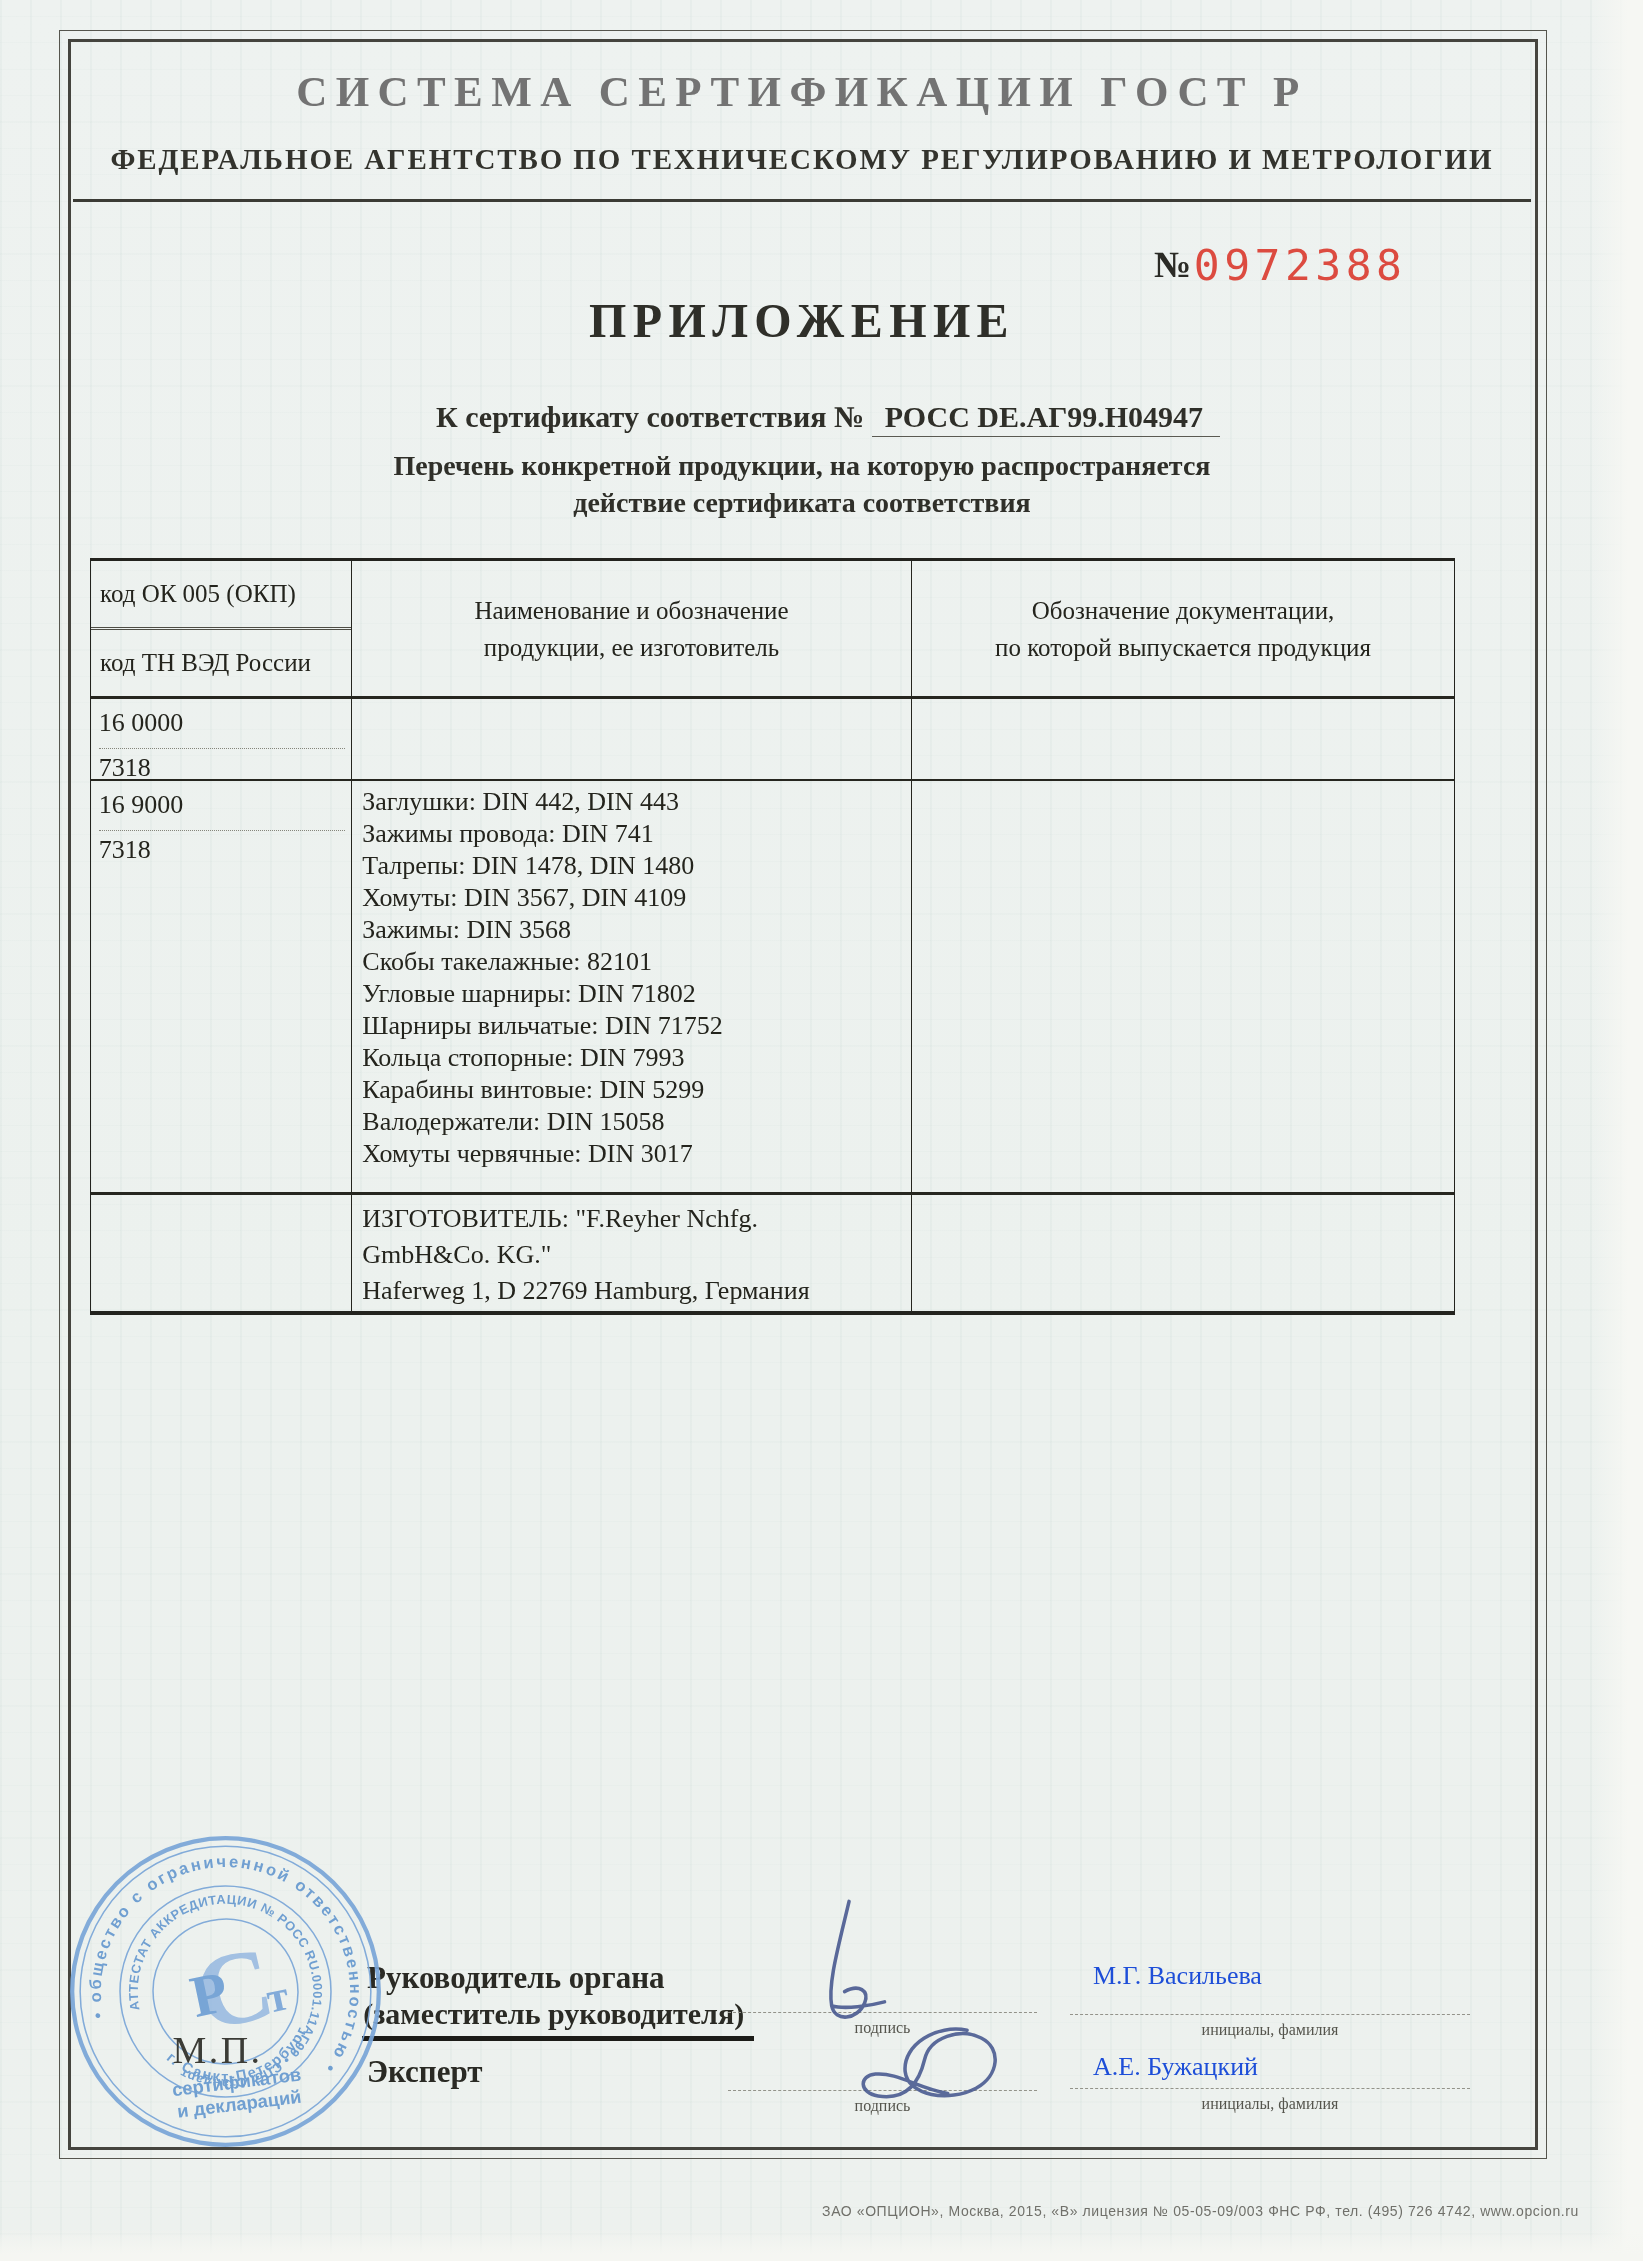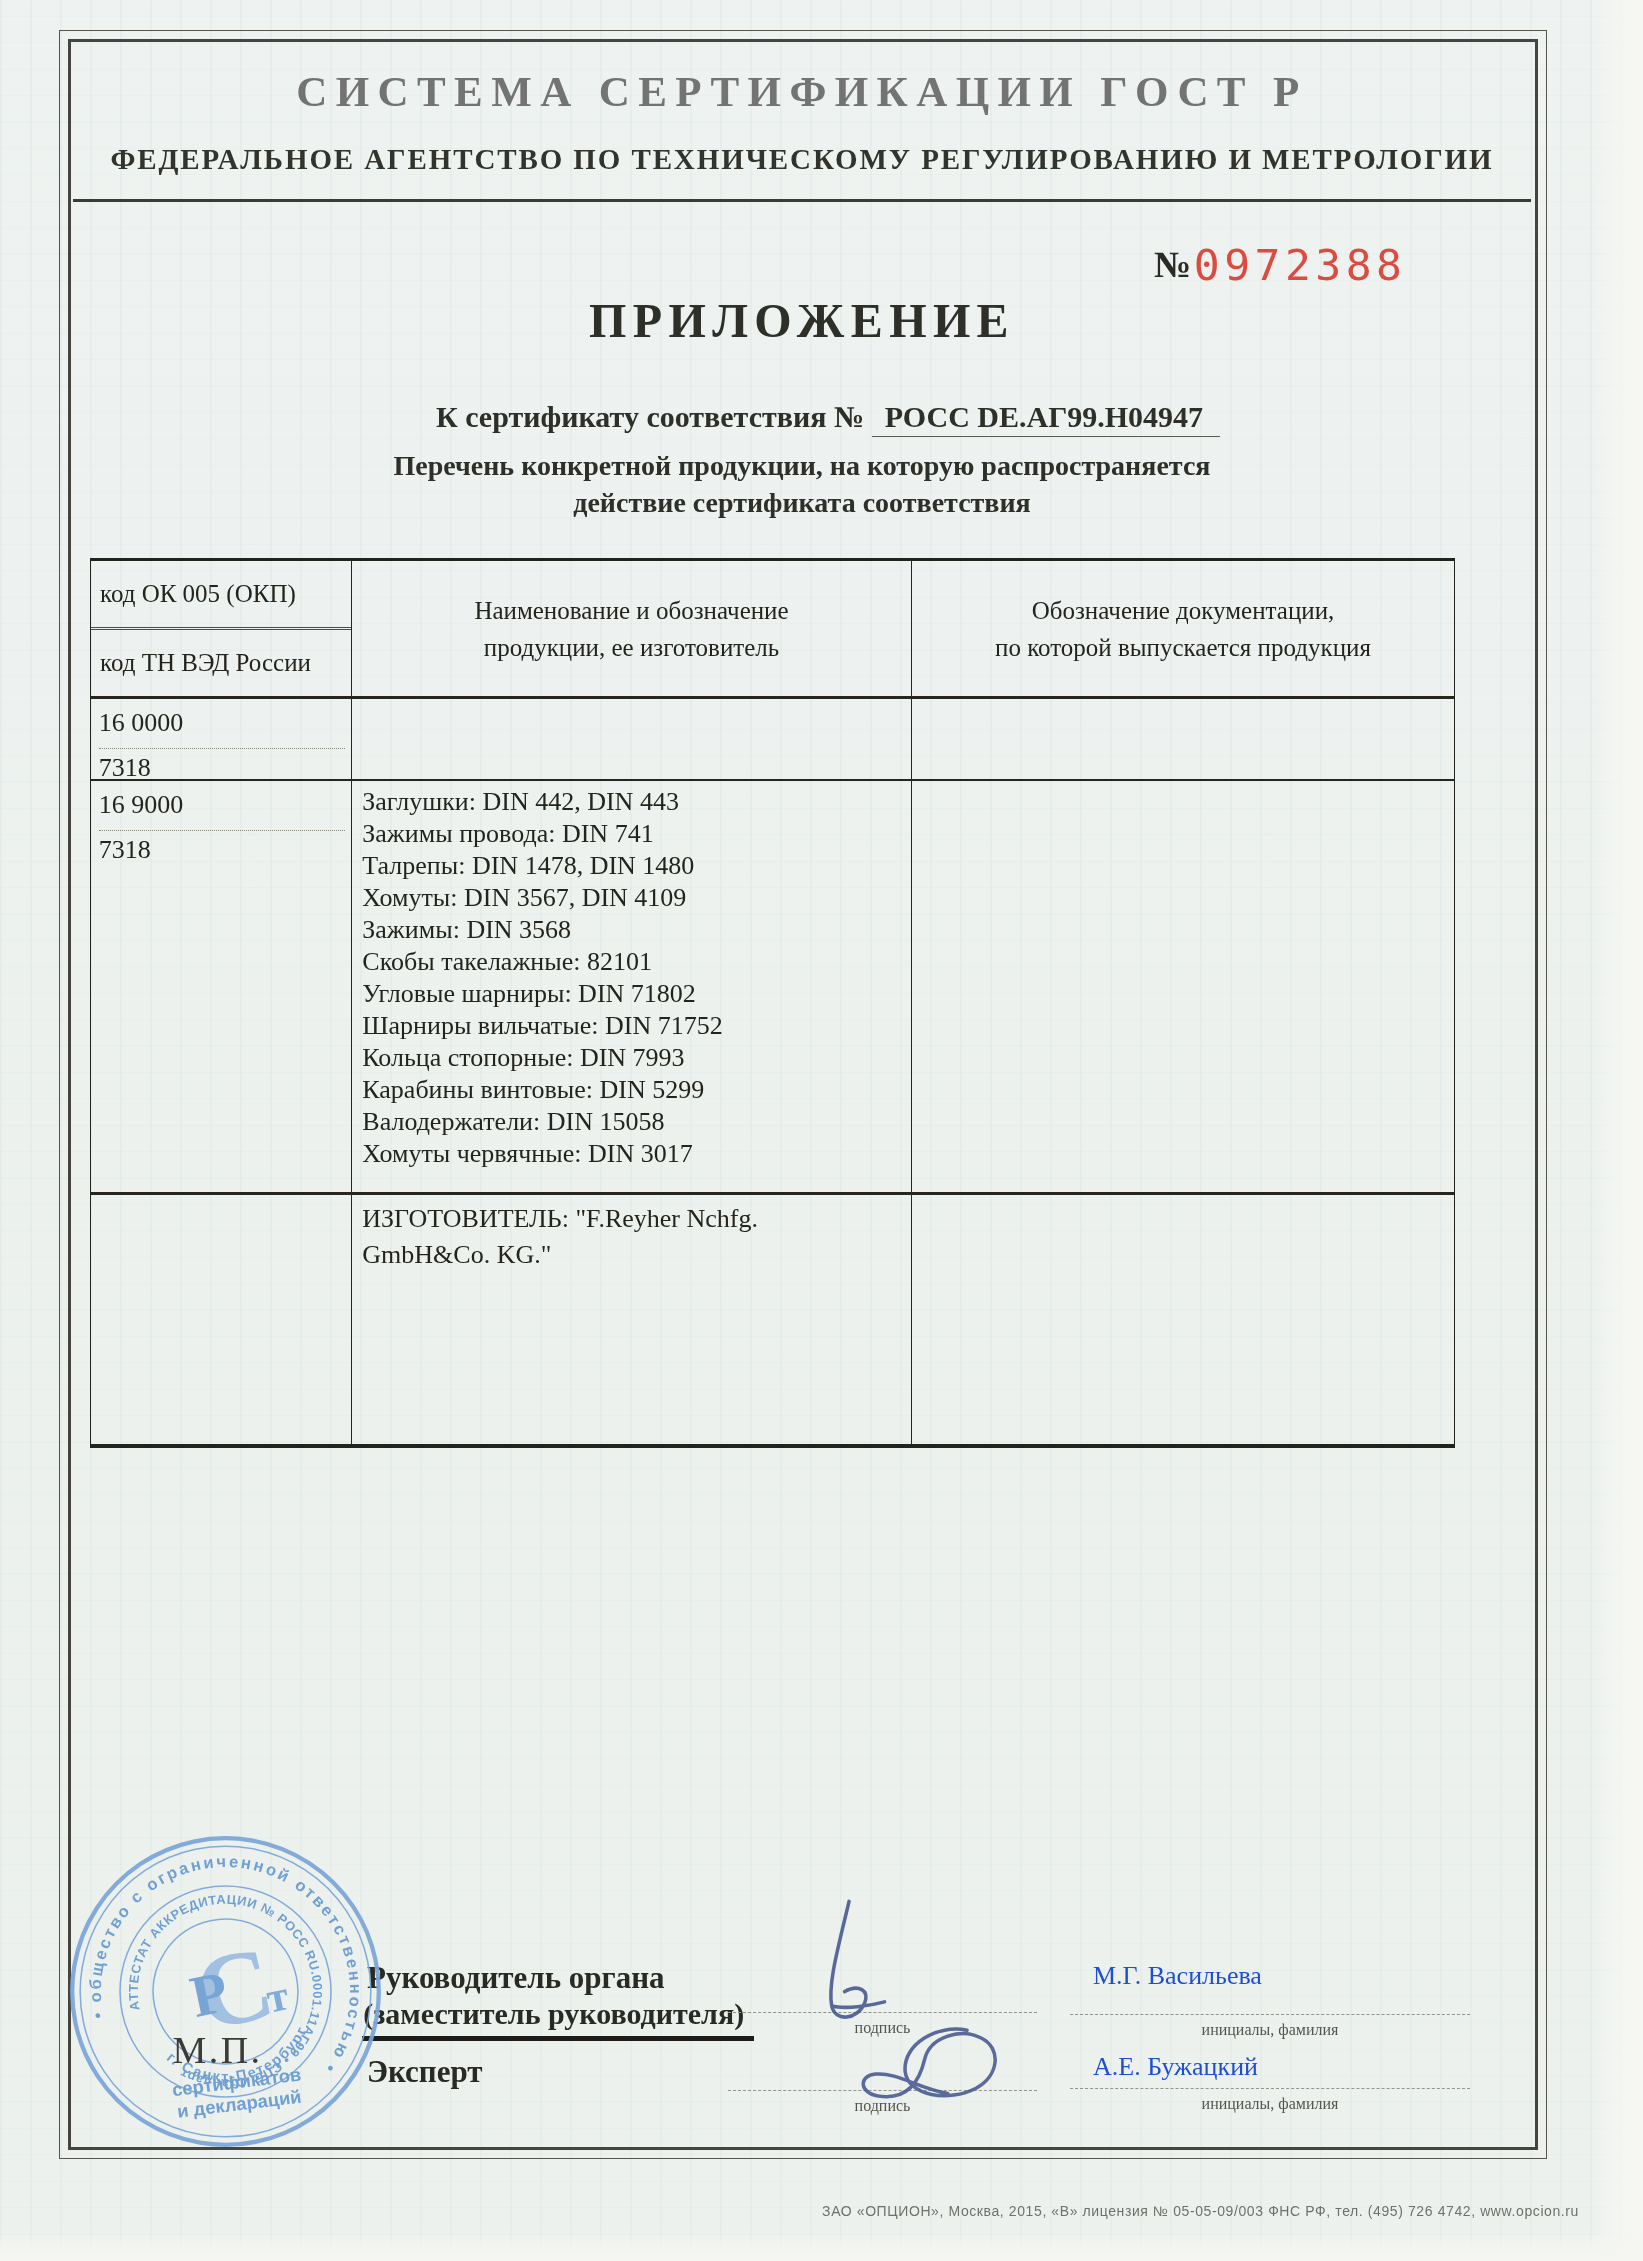--- a/index.html
+++ b/index.html
@@ -27,21 +27,21 @@
   .docnum{left:1154px;top:240px;white-space:nowrap;}
   .docnum .no{font-size:37px;font-weight:bold;color:#2b2b26;}
   .docnum .digits{font-family:"DejaVu Sans Mono",monospace;font-size:43px;
     color:#dc4b40;letter-spacing:4.5px;vertical-align:-2.6px;}
   .title{top:293px;font-size:48px;font-weight:bold;letter-spacing:6.4px;color:#2f2f29;}
   .certline{top:400px;font-size:30px;font-weight:bold;color:#2f2f29;transform:translateX(26px);}
   .certline .val{border-bottom:1.9px solid #5a5a52;padding:0 17px 2.6px 13px;font-weight:bold;}
   .sub1{top:450px;font-size:28px;font-weight:bold;color:#2f2f29;}
   .sub2{top:487px;font-size:28px;font-weight:bold;color:#2f2f29;}
   
-  .tbl{left:90px;top:558px;width:1365px;height:890px;box-sizing:border-box;
+  .tbl{left:90px;top:558px;width:1365px;height:757px;box-sizing:border-box;
     border:1.9px solid #23231e;border-top-width:3.2px;border-bottom-width:4.5px;
     display:grid;grid-template-columns:261px 560px 1fr;
     grid-template-rows:138px 82px 414px 1fr;color:#24241d;}
   .cell{border-right:1.9px solid #26261f;border-bottom:3.9px solid #26261f;box-sizing:border-box;overflow:hidden;}
   .cell.last{border-right:none;}
   .cell.r1{border-bottom-width:2.6px;}
   .cell.r2{border-bottom-width:3.2px;}
   .cell.r3{border-bottom:none;}
   .h1cell{display:flex;flex-direction:column;}
   .h1cell .half{flex:1;display:flex;align-items:center;padding-left:9px;font-size:25px;}
@@ -148,20 +148,21 @@
     <div>Карабины винтовые: DIN 5299</div>
     <div>Валодержатели: DIN 15058</div>
     <div>Хомуты червячные: DIN 3017</div>
   </div>
   <div class="cell r2 last"></div>
 
   <div class="cell r3"></div>
   <div class="cell r3 mfcell">
     <div>ИЗГОТОВИТЕЛЬ: "F.Reyher Nchfg.</div>
     <div>GmbH&amp;Co. KG."</div>
+    <div>Haferweg 1, D 22769 Hamburg, Германия</div>
   </div>
   <div class="cell r3 last"></div>
 </div>
 
 <div class="abs role1">Руководитель органа</div>
 <div class="abs role2">(заместитель руководителя)</div>
 <div class="abs role3">Эксперт</div>
 
 <div class="abs sigline sl1"></div>
 <div class="abs sigline nl1"></div>

